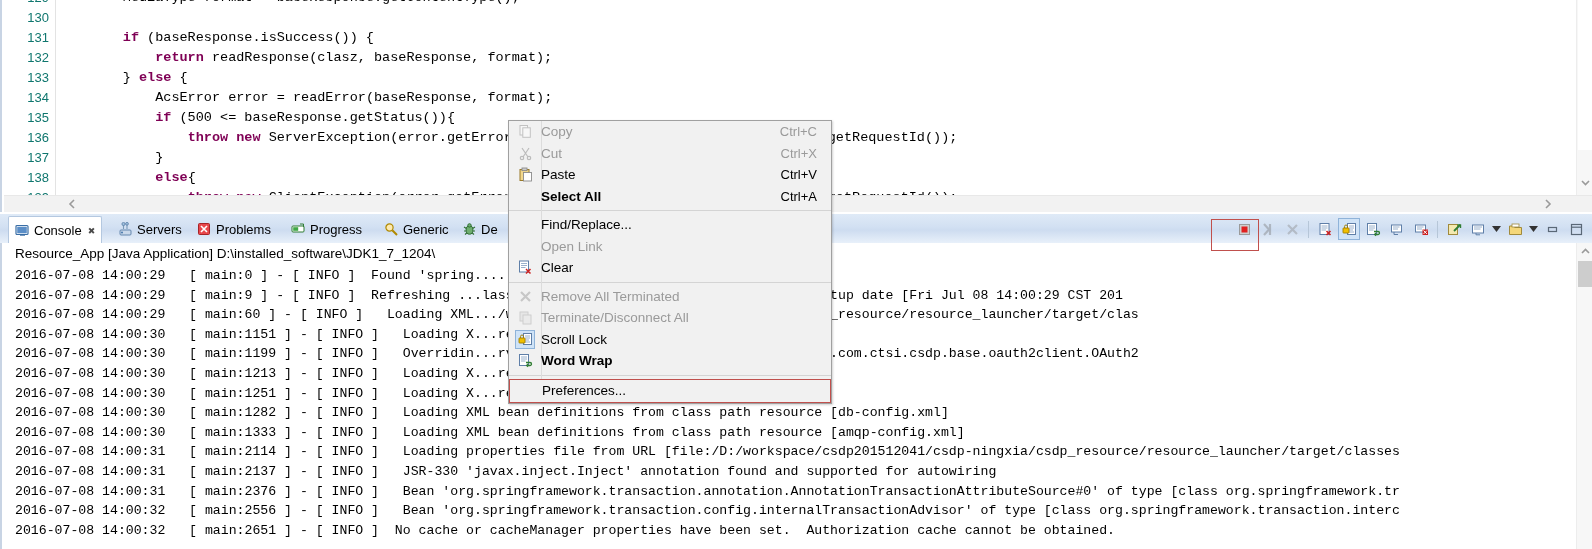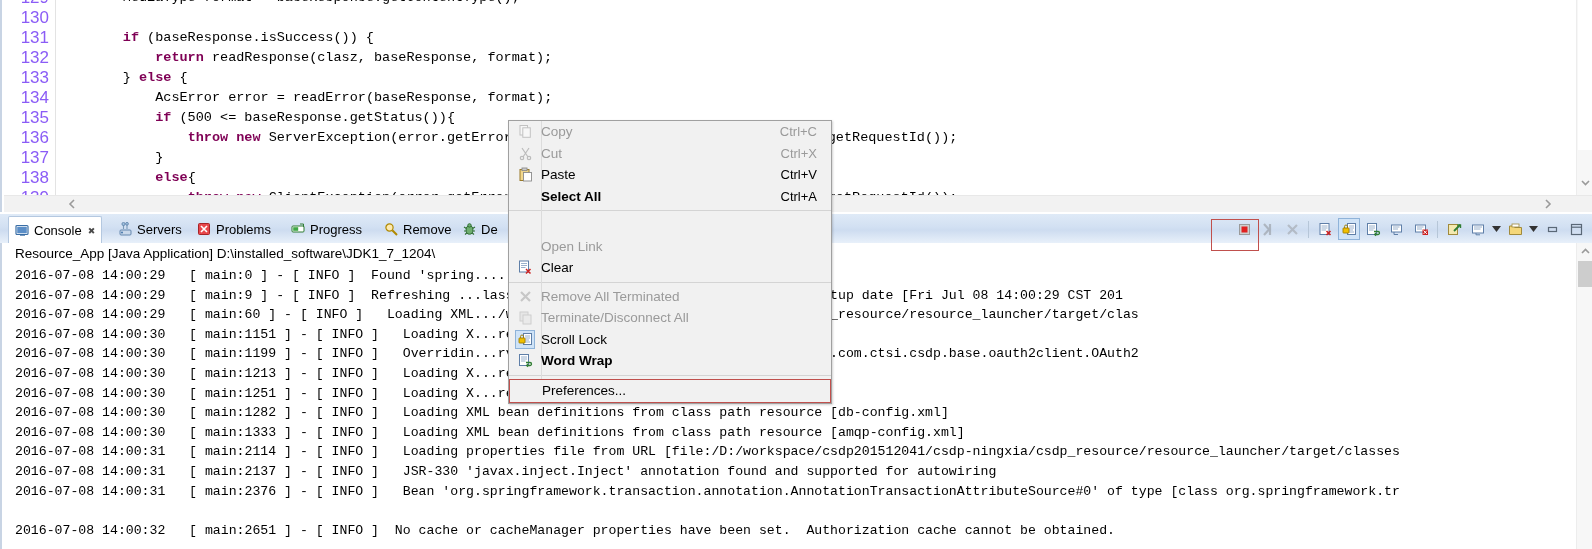--- a/index.html
+++ b/index.html
@@ -23,21 +23,21 @@
   }
   .gutter{
     position:absolute;left:2px;top:0;width:52px;height:196px;
     background:#ffffff;
     border-right:1px solid #e3e3e3;
     box-sizing:border-box;
   }
   .gutter-num{
     position:absolute;right:6px;
     font-family:"Liberation Sans", sans-serif;
-    font-size:17px;color:#8b5cf6;text-align:right;line-height:20px;height:20px;
+    font-size:13px;color:#0f766e;text-align:right;line-height:20px;height:20px;
   }
   .code-lines{
     position:absolute;left:56px;top:0;right:22px;height:196px;overflow:hidden;
   }
   .code-line{
     position:absolute;left:0;white-space:pre;
     font-family:"Liberation Mono", monospace;
     font-size:13.5px;line-height:20px;height:20px;color:#000000;
   }
   .kw{color:#7f0055;font-weight:bold;}
@@ -246,21 +246,21 @@
                 <path d="M4 4 L10 10 M10 4 L4 10" stroke="#ffffff" stroke-width="1.6"></path>
               </svg></span><span>Problems</span></div>
           <div class="tab" style="left: 285px;"><span class="ticon"><svg width="15" height="15" viewBox="0 0 15 15">
                 <rect x="1" y="4" width="12" height="6" rx="1" fill="#ffffff" stroke="#2f7d32" stroke-width="1"></rect>
                 <rect x="2.2" y="5.2" width="5" height="3.6" fill="#3fa846"></rect>
                 <path d="M9 2 L12.5 2 L12.5 5" stroke="#2f7d32" stroke-width="1" fill="none"></path>
               </svg></span><span>Progress</span></div>
           <div class="tab" style="left: 378px;"><span class="ticon"><svg width="15" height="15" viewBox="0 0 15 15">
                 <circle cx="5.5" cy="5.5" r="3.6" fill="#fde9b0" stroke="#b08900" stroke-width="1.2"></circle>
                 <path d="M8.3 8.3 L13 13" stroke="#b08900" stroke-width="2"></path>
-              </svg></span><span>Remove</span></div>
+              </svg></span><span>Generic</span></div>
           <div class="tab" style="left: 456px;"><span class="ticon"><svg width="15" height="15" viewBox="0 0 15 15">
                 <ellipse cx="7.5" cy="8" rx="3.4" ry="4.2" fill="#6fae70" stroke="#2f6e33" stroke-width="1"></ellipse>
                 <path d="M2 5 L4.4 6.5 M13 5 L10.6 6.5 M2 9 L4.2 9 M13 9 L10.8 9 M3 12.5 L4.8 11 M12 12.5 L10.2 11" stroke="#2f6e33" stroke-width="1.1"></path>
                 <circle cx="7.5" cy="3.4" r="1.7" fill="#6fae70" stroke="#2f6e33" stroke-width="1"></circle>
               </svg></span><span>De</span></div>
         </div>
 
       <div id="tb">
         <div class="tbbtn">
           <svg class="icon-svg" width="15" height="15" viewBox="0 0 15 15">
@@ -371,20 +371,21 @@
           <div class="logline" style="top: 39.2px;">2016-07-08 14:00:29   [ main:60 ] - [ INFO ]   Loading XML.../workspace/csdp201512041/csdp-ningxia/csdp_resource/resource_launcher/target/clas</div>
           <div class="logline" style="top: 58.8px;">2016-07-08 14:00:30   [ main:1151 ] - [ INFO ]   Loading X...resource [spring-config-shiro.xml]</div>
           <div class="logline" style="top: 78.4px;">2016-07-08 14:00:30   [ main:1199 ] - [ INFO ]   Overridin...rvice': replacing [Generic bean: class [cn.com.ctsi.csdp.base.oauth2client.OAuth2</div>
           <div class="logline" style="top: 98px;">2016-07-08 14:00:30   [ main:1213 ] - [ INFO ]   Loading X...resource [jetty-config.xml]</div>
           <div class="logline" style="top: 117.6px;">2016-07-08 14:00:30   [ main:1251 ] - [ INFO ]   Loading X...resource [spring-task.xml]</div>
           <div class="logline" style="top: 137.2px;">2016-07-08 14:00:30   [ main:1282 ] - [ INFO ]   Loading XML bean definitions from class path resource [db-config.xml]</div>
           <div class="logline" style="top: 156.8px;">2016-07-08 14:00:30   [ main:1333 ] - [ INFO ]   Loading XML bean definitions from class path resource [amqp-config.xml]</div>
           <div class="logline" style="top: 176.4px;">2016-07-08 14:00:31   [ main:2114 ] - [ INFO ]   Loading properties file from URL [file:/D:/workspace/csdp201512041/csdp-ningxia/csdp_resource/resource_launcher/target/classes</div>
           <div class="logline" style="top: 196px;">2016-07-08 14:00:31   [ main:2137 ] - [ INFO ]   JSR-330 'javax.inject.Inject' annotation found and supported for autowiring</div>
           <div class="logline" style="top: 215.6px;">2016-07-08 14:00:31   [ main:2376 ] - [ INFO ]   Bean 'org.springframework.transaction.annotation.AnnotationTransactionAttributeSource#0' of type [class org.springframework.tr</div>
+          <div class="logline" style="top: 235.2px;">2016-07-08 14:00:32   [ main:2556 ] - [ INFO ]   Bean 'org.springframework.transaction.config.internalTransactionAdvisor' of type [class org.springframework.transaction.interc</div>
           <div class="logline" style="top: 254.8px;">2016-07-08 14:00:32   [ main:2651 ] - [ INFO ]  No cache or cacheManager properties have been set.  Authorization cache cannot be obtained.</div>
         </div>
 
       <div id="console-vscroll">
         <div class="arrow-up">
           <svg class="icon-svg" width="11" height="11" viewBox="0 0 11 11">
               <polyline class="chev" points="2,7 5.5,3.5 9,7"></polyline>
             </svg>
         </div>
         <div class="cthumb"></div>
@@ -428,20 +429,21 @@
           <span class="macc">Ctrl+V</span>
         </div>
         <div class="mi">
           <span class="igw"></span>
           <span class="mlbl" style="font-weight: 600;">Select All</span>
           <span class="macc">Ctrl+A</span>
         </div>
         <div class="msep"></div>
         <div class="mi">
           <span class="igw"></span>
+          <span class="mlbl">Find/Replace...</span>
           <span class="macc"></span>
         </div>
         <div class="mi dis">
           <span class="igw"></span>
           <span class="mlbl">Open Link</span>
           <span class="macc"></span>
         </div>
         <div class="mi">
           <span class="igw">
             <svg width="15" height="15" viewBox="0 0 15 15">

